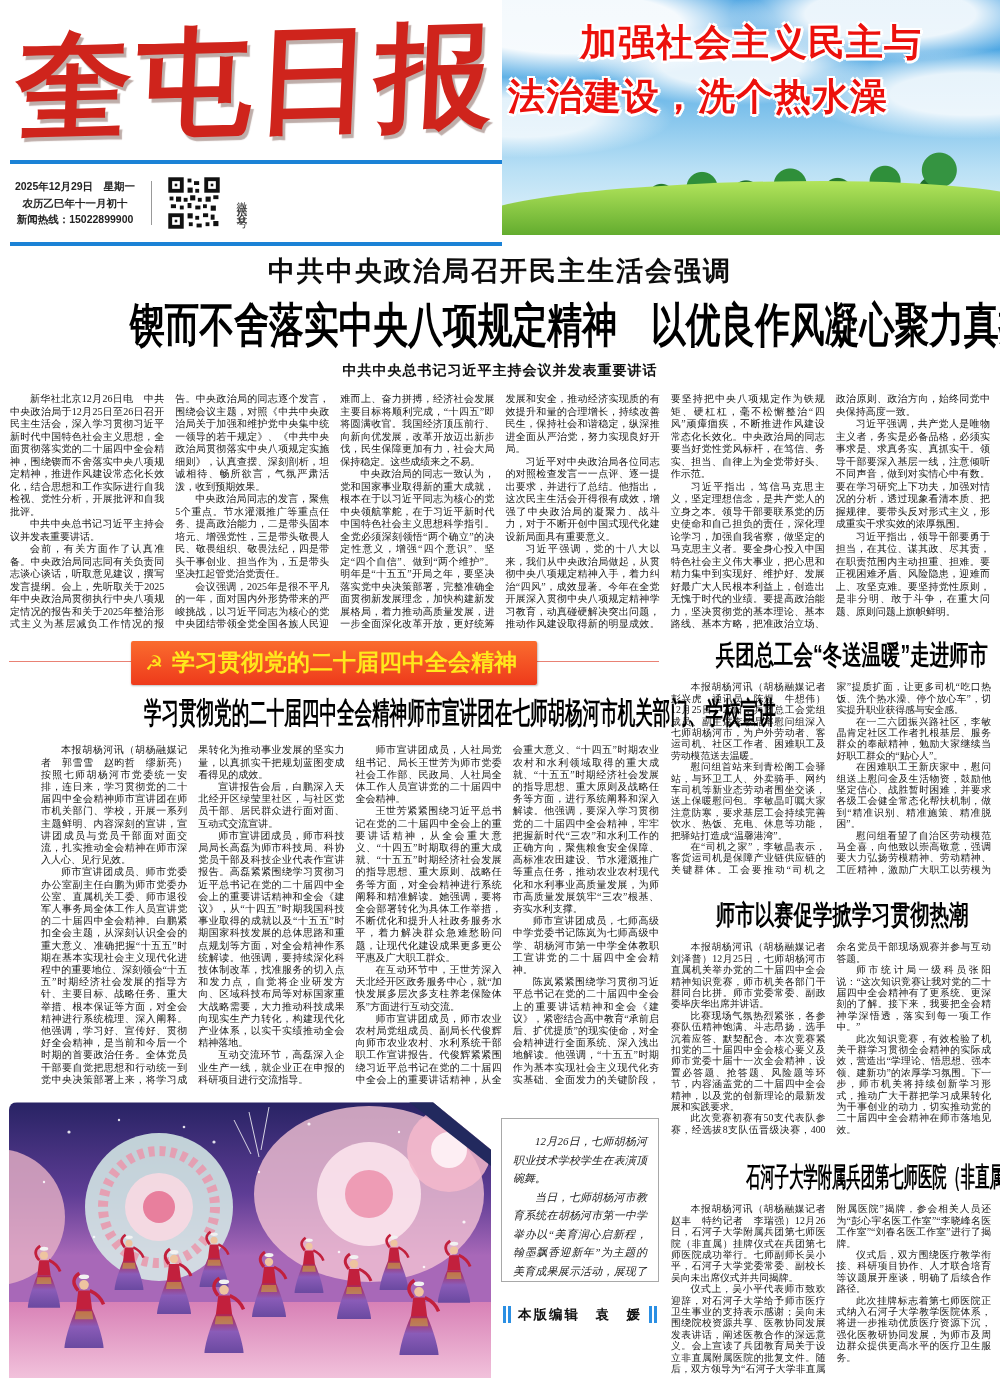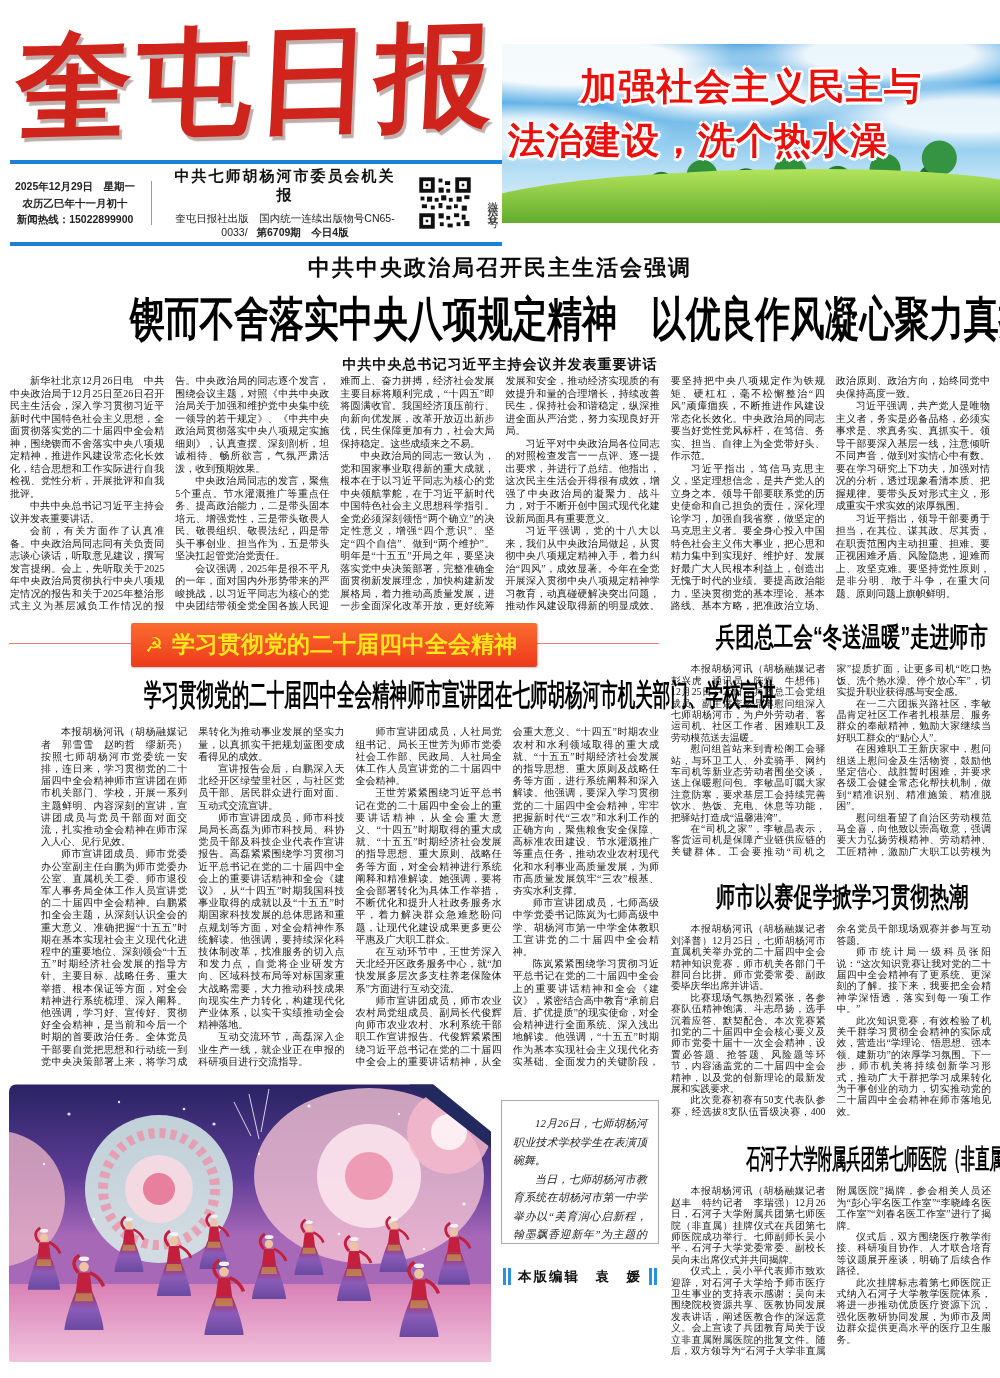--- a/index.html
+++ b/index.html
@@ -16,21 +16,21 @@
       display:flex;align-items:center;gap:15px;padding:8px 4px;}
   .dates{width:122px;font-size:10.5px;font-weight:bold;line-height:1.6;text-align:center;color:#222;}
   .vdiv{width:1px;height:44px;background:#999;}
   .orginfo{flex:1;text-align:center;}
   .org-line1{font-size:15px;font-weight:bold;letter-spacing:2px;margin-bottom:7px;color:#111;}
   .org-line2{font-size:10.5px;color:#222;}
   .org-line2 b{margin-left:6px;}
   .qr{width:54px;height:54px;flex:0 0 auto;}
   .wechat{writing-mode:vertical-rl;font-size:11px;letter-spacing:4px;color:#333;line-height:1;}
   
-  .slogan{width:498px;height:179px;position:relative;overflow:hidden;flex:0 0 auto;margin-top:44px;}
+  .slogan{width:498px;height:235px;position:relative;overflow:hidden;flex:0 0 auto;}
   .sky{position:absolute;inset:0;background:
     radial-gradient(55% 32% at 14% 10%,rgba(255,255,255,.95) 0 40%,rgba(255,255,255,0) 75%),
     radial-gradient(45% 28% at 78% 6%,rgba(255,255,255,.9) 0 38%,rgba(255,255,255,0) 72%),
     radial-gradient(40% 24% at 46% 28%,rgba(255,255,255,.85) 0 35%,rgba(255,255,255,0) 70%),
     radial-gradient(50% 28% at 94% 40%,rgba(255,255,255,.85) 0 32%,rgba(255,255,255,0) 68%),
     radial-gradient(46% 26% at 4% 50%,rgba(255,255,255,.8) 0 32%,rgba(255,255,255,0) 66%),
     linear-gradient(180deg,#2f95dd 0%,#6ab7e8 38%,#b9e0f5 72%,#e6f4fb 100%);}
   .grass{position:absolute;bottom:-26px;left:-40px;right:-40px;height:80px;
     background:linear-gradient(180deg,#b2e45b,#5aa62a 75%);border-radius:100% 60% 0 0/90% 50% 0 0;}
   .trees{position:absolute;bottom:24px;left:28%;width:68%;height:62px;background:
@@ -42,28 +42,28 @@
     radial-gradient(circle at 72% 52%,#2f8f3a 0 15px,transparent 16px),
     radial-gradient(circle at 88% 34%,#359441 0 17px,transparent 18px),
     radial-gradient(circle at 86% 68%,#1f6e2a 0 14px,transparent 15px);}
   .slogan-text{position:absolute;top:16px;left:0;right:0;z-index:3;font-weight:900;font-size:37px;
      line-height:54px;color:#ec100c;white-space:nowrap;letter-spacing:1px;
      text-shadow:-2px -2px 0 #fff,2px -2px 0 #fff,-2px 2px 0 #fff,2px 2px 0 #fff,0 3px 0 #fff,3px 0 0 #fff;}
   .slogan-text .l1{padding-left:78px;}
   .slogan-text .l2{padding-left:6px;}
   .slogan-text .l3{padding-left:12px;}
   
-  .kicker{text-align:center;font-size:22px;font-weight:600;letter-spacing:2px;margin-top:15px;color:#0d0d0d;}
+  .kicker{text-align:center;font-size:27px;font-weight:600;letter-spacing:2px;margin-top:15px;color:#0d0d0d;}
   .headline{margin-top:8px;white-space:nowrap;text-align:center;font-weight:900;font-size:47px;line-height:1.2;
       color:#000;transform:scaleX(.74);transform-origin:50% 50%;}
   .hl-gap{display:inline-block;width:46px;}
   .subhead{text-align:center;font-size:14px;font-weight:bold;margin-top:9px;letter-spacing:1px;}
   .bodytext p{margin:0;text-align:justify;text-indent:2em;color:#161616;
       font-family:"Liberation Serif","DejaVu Serif",serif;}
-  .lead-body{margin:1px 10px 0;height:242px;column-count:6;column-gap:11px;overflow:hidden;}
+  .lead-body{margin:13px 10px 0;height:242px;column-count:6;column-gap:11px;overflow:hidden;}
   .lead-body p{font-size:10px;line-height:12.5px;}
   
   .main-grid{display:flex;gap:12px;margin:0 9px;}
   .left-col{width:650px;flex:0 0 auto;}
   .right-col{flex:1;min-width:0;}
   .banner-row{position:relative;height:48px;margin-top:4px;}
   .red-line{position:absolute;top:22px;left:0;right:0;height:1px;background:#e98174;}
   .section-banner{position:absolute;left:50%;top:2px;transform:translateX(-50%);
       background:linear-gradient(180deg,#fa6c2e,#ee3a1b);color:#ffe71c;font-weight:900;font-size:23px;
       padding:6px 20px 7px 14px;display:flex;align-items:center;gap:9px;white-space:nowrap;border-radius:2px;
@@ -82,21 +82,21 @@
   .r-body p{font-size:9.8px;line-height:11.4px;}
   .rb1{height:200px;}
   .rb2{height:200px;margin-bottom:2px;}
   .rb3{height:176px;}
   .r-gap{height:14px;}
   
   .photo-row{display:flex;gap:10px;margin-top:6px;height:278px;}
   .photo{width:482px;flex:0 0 auto;position:relative;overflow:hidden;
       clip-path:polygon(0 2%,0 0,88% 0,100% 17%,100% 100%,0 100%);border-radius:8px 0 0 2px;}
   .caption-col{flex:1;display:flex;flex-direction:column;min-width:0;}
-  .caption-box{border:1px solid #a8a8a8;margin-top:16px;padding:13px 11px 9px;height:144px;box-sizing:border-box;
+  .caption-box{border:1px solid #a8a8a8;margin-top:16px;padding:13px 11px 9px;height:164px;box-sizing:border-box;
       font-family:"Liberation Serif","DejaVu Serif",serif;font-style:italic;color:#222;overflow:hidden;}
   .caption-box p{margin:0;font-size:11px;line-height:18.5px;text-indent:2em;text-align:justify;}
   .editor-bar{margin-top:24px;display:flex;justify-content:center;align-items:flex-start;gap:12px;}
   .editor-label{font-size:13.5px;font-weight:bold;letter-spacing:2px;color:#111;}
   .vbar{width:3px;height:17px;background:#2b8fe3;box-shadow:5px 0 0 #2b8fe3;}
   .vbar.right{box-shadow:-5px 0 0 #2b8fe3;}
 </style>
 </head>
 <body>
 
@@ -107,27 +107,20 @@
       <div class="brand">
         <div class="brand-text">奎屯日报</div>
       </div>
       <div class="infobar">
         <div class="dates">
           <div>2025年12月29日　星期一</div>
           <div>农历乙巳年十一月初十</div>
           <div>新闻热线：15022899900</div>
         </div>
         <div class="vdiv"></div>
-        <div class="orginfo">
-          <div class="org-line1">中共七师胡杨河市委员会机关报</div>
-          <div class="org-line2">
-            <span>奎屯日报社出版　国内统一连续出版物号CN65-0033/</span>
-            <b>第6709期　今日4版</b>
-          </div>
-        </div>
         <svg class="qr" viewBox="0 0 42 42" aria-hidden="true">
           <rect x="0" y="0" width="42" height="42" fill="#fff"></rect>
           <g fill="#111">
             <rect x="1" y="1" width="12" height="12"></rect>
               <rect x="29" y="1" width="12" height="12"></rect>
               <rect x="1" y="29" width="12" height="12"></rect>
             <rect x="16" y="2" width="3" height="3"></rect>
               <rect x="21" y="4" width="4" height="3"></rect>
               <rect x="16" y="9" width="4" height="4"></rect>
               <rect x="22" y="10" width="3" height="3"></rect>

